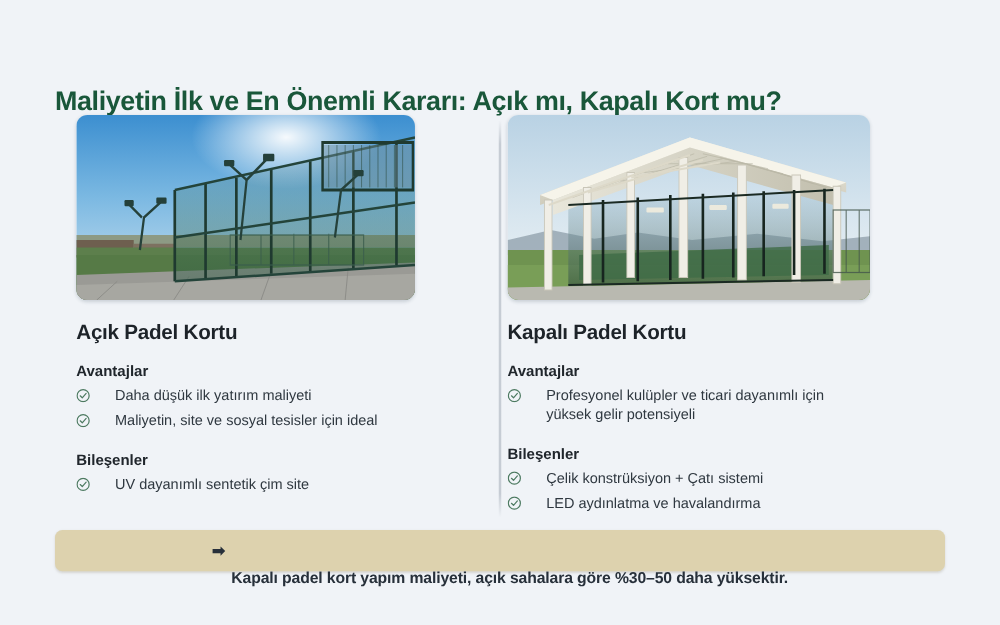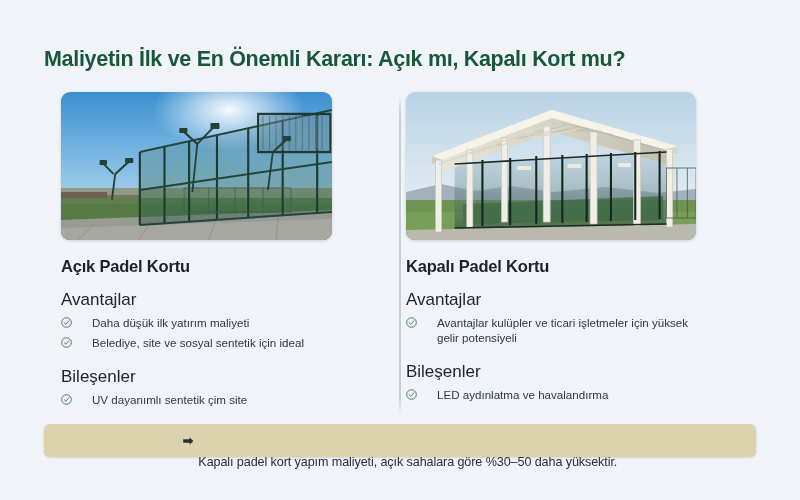--- a/index.html
+++ b/index.html
@@ -11,21 +11,21 @@
   }
   .page {
     position: relative;
     width: 800px; height: 500px;
     background: #f0f3f7;
   }
 
   
   .title {
     position: absolute;
-    left: 44px; top: 47px;
+    left: 44px; top: 69px;
     width: 712px;
     font-size: 21.5px;
     font-weight: bold;
     letter-spacing: -0.3px;
     color: #19573a;
     white-space: nowrap;
   }
 
   
   .columns {
@@ -65,22 +65,22 @@
   
   .card-title {
     margin-top: 17px;
     font-size: 16.5px;
     font-weight: bold;
     color: #1d2329;
     letter-spacing: -0.2px;
   }
   .sub-head {
     margin-top: 14px;
-    font-size: 17px;
-    font-weight: normal;
+    font-size: 12px;
+    font-weight: bold;
     color: #20262c;
   }
   .sub-head.second { margin-top: 16px; }
 
   ul.bullets { list-style: none; margin-top: 5px; }
   ul.bullets li {
     display: flex;
     align-items: flex-start;
     font-size: 11.6px;
     color: #2f3840;
@@ -104,21 +104,21 @@
     width: 712px; height: 33px;
     background: #ddd2ae;
     border-radius: 6px;
     display: flex;
     align-items: center;
     justify-content: center;
     box-shadow: 0 1px 2px rgba(120,110,80,0.22);
   }
   .banner-text {
     font-size: 12.6px;
-    font-weight: normal;
+    font-weight: bold;
     color: #27303a;
     letter-spacing: -0.1px;
     white-space: nowrap;
     margin-top: 43px;
   }
   .banner-arrow {
     font-size: 12.6px;
     font-weight: bold;
     color: #27303a;
     margin-right: 5px;
@@ -242,21 +242,21 @@
           </span>
           <span class="txt">Daha düşük ilk yatırım maliyeti</span>
         </li>
         <li>
           <span class="chk">
             <svg viewBox="0 0 16 16">
                 <circle cx="8" cy="8" r="7" fill="none" stroke="#4d7a61" stroke-width="1.4"></circle>
                 <path d="M4.6 8.2 L7 10.5 L11.5 5.4" fill="none" stroke="#4d7a61" stroke-width="1.4" stroke-linecap="round" stroke-linejoin="round"></path>
               </svg>
           </span>
-          <span class="txt">Belediye, site ve sosyal sentetik için ideal</span>
+          <span class="txt">Maliyetin, site ve sosyal tesisler için ideal</span>
         </li>
       </ul>
 
       <div class="sub-head second">Bileşenler</div>
       <ul class="bullets">
         <li>
           <span class="chk">
             <svg viewBox="0 0 16 16">
                 <circle cx="8" cy="8" r="7" fill="none" stroke="#4d7a61" stroke-width="1.4"></circle>
                 <path d="M4.6 8.2 L7 10.5 L11.5 5.4" fill="none" stroke="#4d7a61" stroke-width="1.4" stroke-linecap="round" stroke-linejoin="round"></path>
@@ -369,26 +369,35 @@
 
       <div class="sub-head">Avantajlar</div>
       <ul class="bullets">
         <li>
           <span class="chk">
             <svg viewBox="0 0 16 16">
                 <circle cx="8" cy="8" r="7" fill="none" stroke="#4d7a61" stroke-width="1.4"></circle>
                 <path d="M4.6 8.2 L7 10.5 L11.5 5.4" fill="none" stroke="#4d7a61" stroke-width="1.4" stroke-linecap="round" stroke-linejoin="round"></path>
               </svg>
           </span>
-          <span class="txt">Avantajlar kulüpler ve ticari işletmeler için yüksek gelir potensiyeli</span>
+          <span class="txt">Profesyonel kulüpler ve ticari dayanımlı için yüksek gelir potensiyeli</span>
         </li>
       </ul>
 
       <div class="sub-head second">Bileşenler</div>
       <ul class="bullets">
+        <li>
+          <span class="chk">
+            <svg viewBox="0 0 16 16">
+                <circle cx="8" cy="8" r="7" fill="none" stroke="#4d7a61" stroke-width="1.4"></circle>
+                <path d="M4.6 8.2 L7 10.5 L11.5 5.4" fill="none" stroke="#4d7a61" stroke-width="1.4" stroke-linecap="round" stroke-linejoin="round"></path>
+              </svg>
+          </span>
+          <span class="txt">Çelik konstrüksiyon + Çatı sistemi</span>
+        </li>
         <li>
           <span class="chk">
             <svg viewBox="0 0 16 16">
                 <circle cx="8" cy="8" r="7" fill="none" stroke="#4d7a61" stroke-width="1.4"></circle>
                 <path d="M4.6 8.2 L7 10.5 L11.5 5.4" fill="none" stroke="#4d7a61" stroke-width="1.4" stroke-linecap="round" stroke-linejoin="round"></path>
               </svg>
           </span>
           <span class="txt">LED aydınlatma ve havalandırma</span>
         </li>
       </ul>

